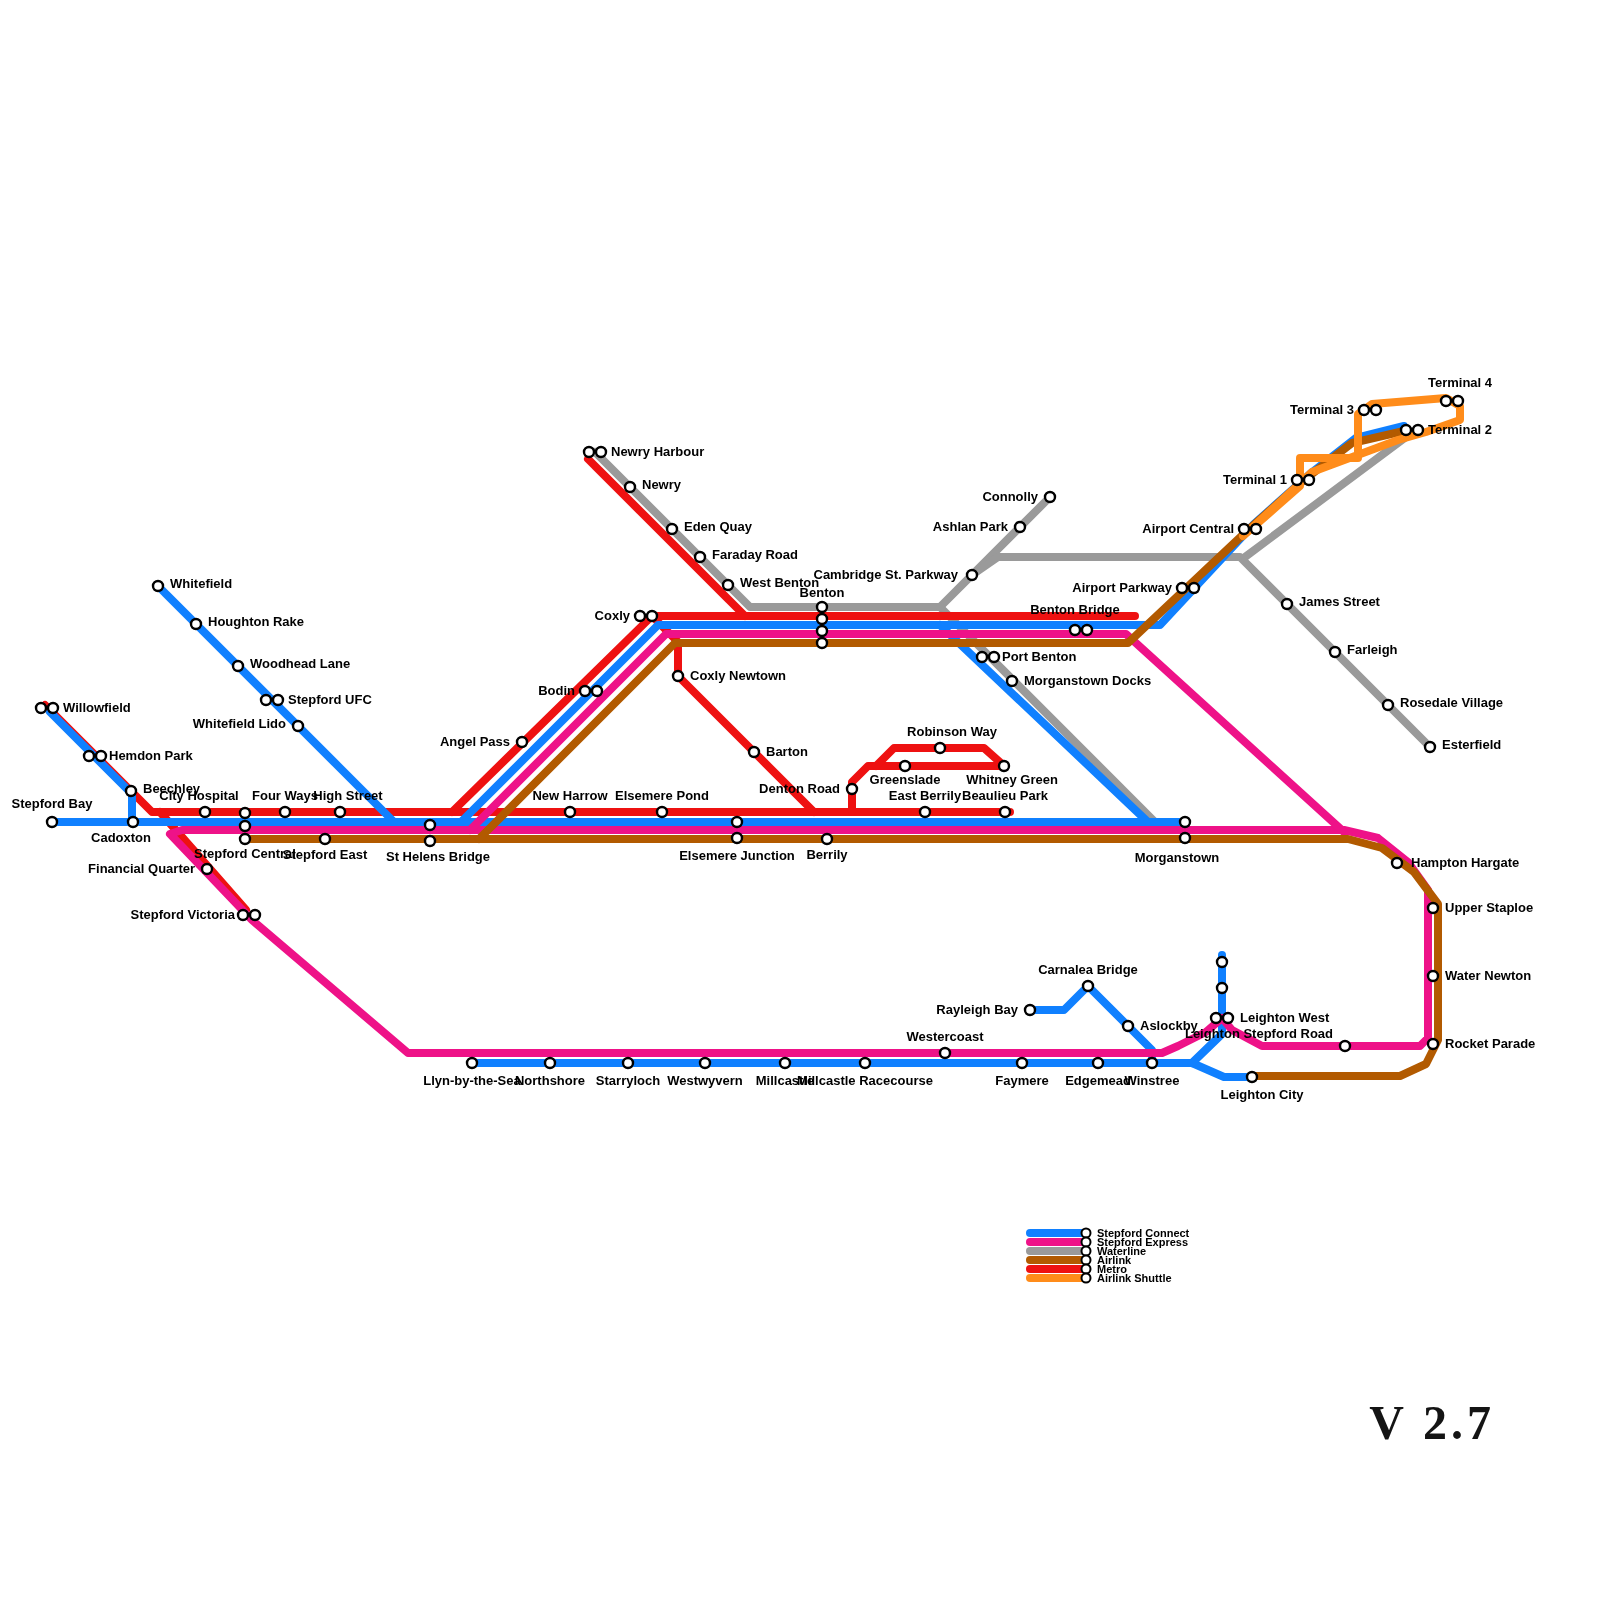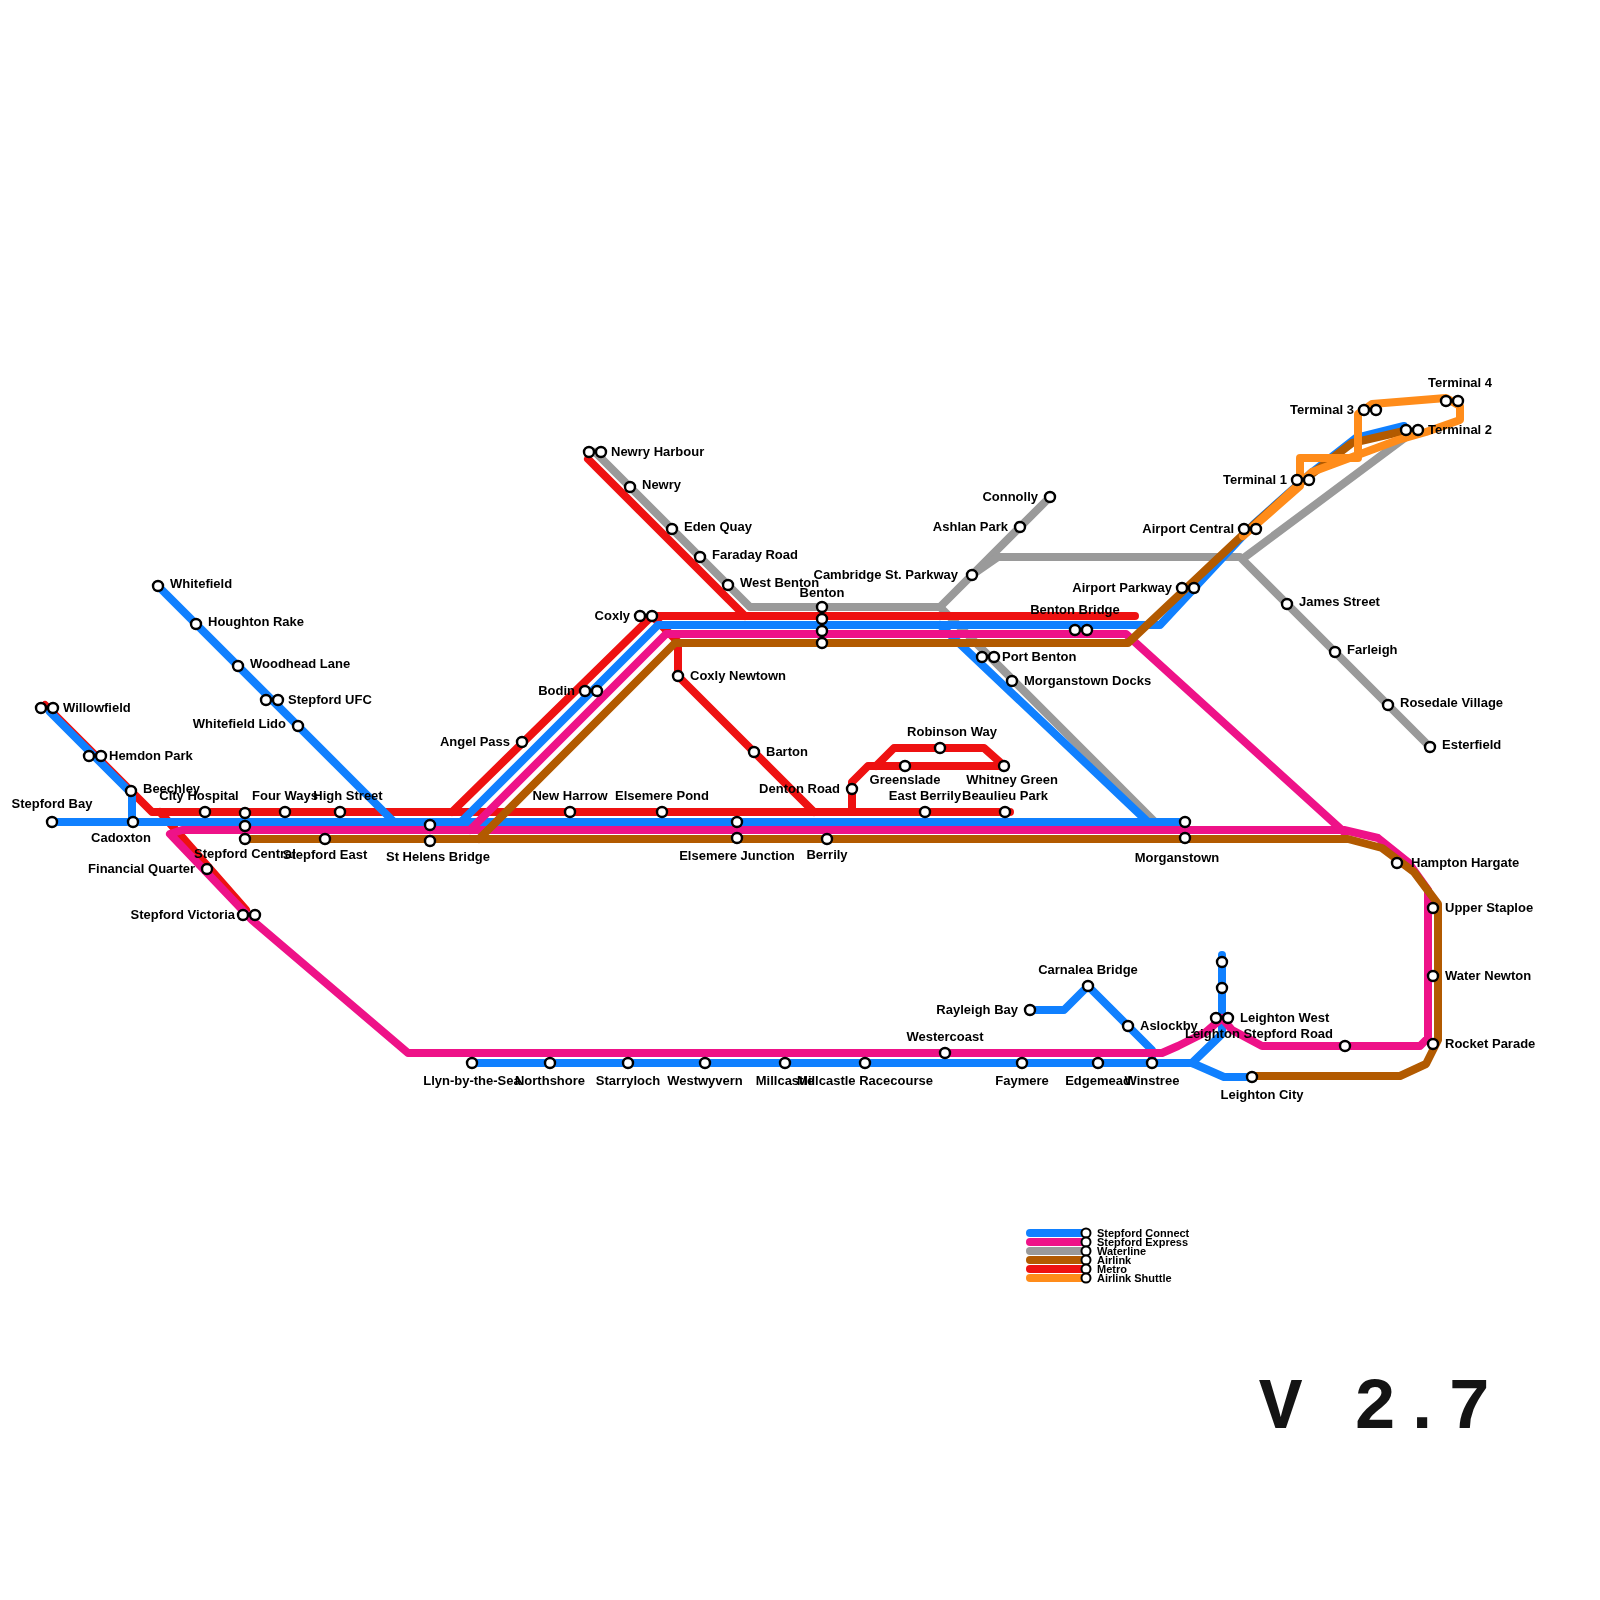--- a/index.html
+++ b/index.html
@@ -1,21 +1,21 @@
 <!DOCTYPE html>
 <html><head>
 <meta charset="utf-8">
 <style>
   html,body{margin:0;padding:0;background:#ffffff;}
   .canvas{position:relative;width:1600px;height:1600px;background:#ffffff;overflow:hidden;}
   svg{position:absolute;left:0;top:0;}
   svg text{font-family:"Liberation Sans",sans-serif;font-weight:bold;font-size:13px;fill:#000;}
   svg text.legend-label{font-size:11px;}
-  .version{position:absolute;right:105px;bottom:150px;font-family:Liberation Mono, monospace;
-           font-weight:bold;font-size:72px;letter-spacing:4px;color:#141414;}
+  .version{position:absolute;right:105px;bottom:150px;font-family:Liberation Serif, serif;
+           font-weight:bold;font-size:48px;letter-spacing:4px;color:#141414;}
 </style>
 </head>
 <body>
 
 <div class="canvas">
   <svg id="map" width="1600" height="1600" viewBox="0 0 1600 1600">
       <g>
         <polyline points="595,452 750,607 940,607 1050,497" fill="none" stroke="#9A9A9A" stroke-width="8" stroke-linecap="round" stroke-linejoin="round"></polyline>
         <polyline points="972,575 998,557 1240,557 1430,747" fill="none" stroke="#9A9A9A" stroke-width="8" stroke-linecap="round" stroke-linejoin="round"></polyline>
         <polyline points="1245,557 1410,434" fill="none" stroke="#9A9A9A" stroke-width="8" stroke-linecap="round" stroke-linejoin="round"></polyline>

